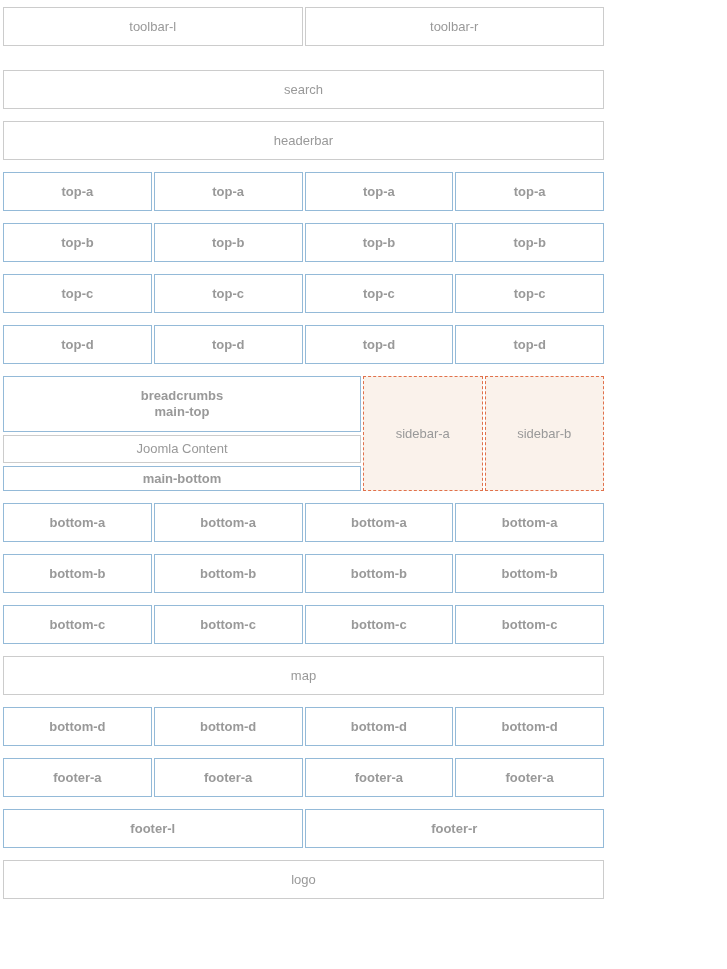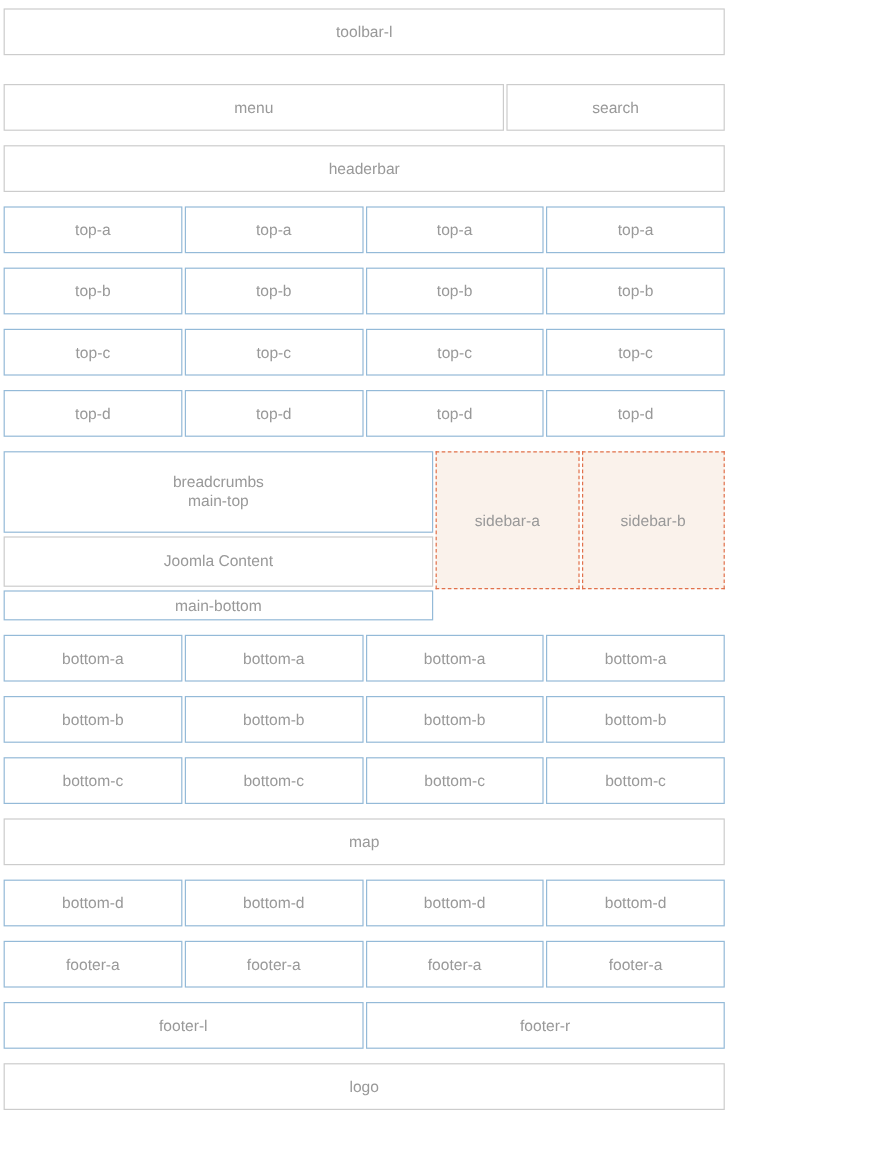--- a/index.html
+++ b/index.html
@@ -28,21 +28,21 @@
     background: #ffffff;
     display: flex;
     align-items: center;
     justify-content: center;
     font-size: 13px;
     line-height: 16px;
     color: var(--text-label, #999999);
     text-align: center;
     white-space: pre-line;
   }
-  .box.blue { border-color: var(--border-blue, #94bad8); }
+  .box.blue { border-color: var(--border-blue, #94bad8); font-weight: bold; }
   .offcanvas-box {
     flex: 0 0 109px;
     height: 723px;
   }
   .content { width: 601px; }
   .row {
     display: flex;
     gap: 2px;
     margin-bottom: 12px;
   }
@@ -50,22 +50,22 @@
   .half { flex: 1 1 0; }
   .menu-box   { flex: 0 0 417px; }
   .search-box { flex: 1 1 0; }
   .full { flex: 1 1 0; }
   .main-col {
     flex: 0 0 358px;
     display: flex;
     flex-direction: column;
     gap: 3px;
   }
-  .breadcrumbs-box { height: 68px; }
-  .joomla-box      { height: 42px; }
+  .breadcrumbs-box { height: 56px; }
+  .joomla-box      { height: 28px; }
   .mainbottom-box  { height: 25px; }
   .sidebar {
     flex: 1 1 0;
     height: 115px;
     box-sizing: border-box;
     border: 1px dashed var(--border-orange, #e1714b);
     background: var(--sidebar-bg, #faf2eb);
     display: flex;
     align-items: center;
     justify-content: center;
@@ -76,27 +76,27 @@
 </head>
 <body style="background: rgb(255, 255, 255);">
 
 <div class="layout">
 
 
   <div class="content">
 
     <div class="row">
       <div class="box half">toolbar-l</div>
+      <div class="box half">toolbar-r</div>
     </div>
 
     <div class="row">
     </div>
 
     <div class="row">
-      <div class="box menu-box">menu</div>
       <div class="box search-box">search</div>
     </div>
 
     <div class="row">
       <div class="box full">headerbar</div>
     </div>
 
     <div class="row">
       <div class="box blue col">top-a</div>
       <div class="box blue col">top-a</div>

